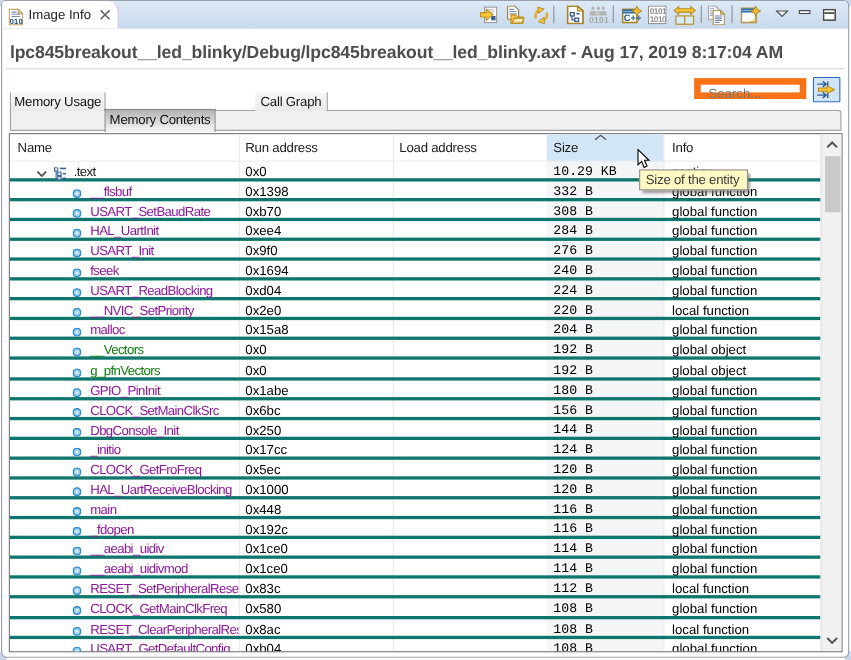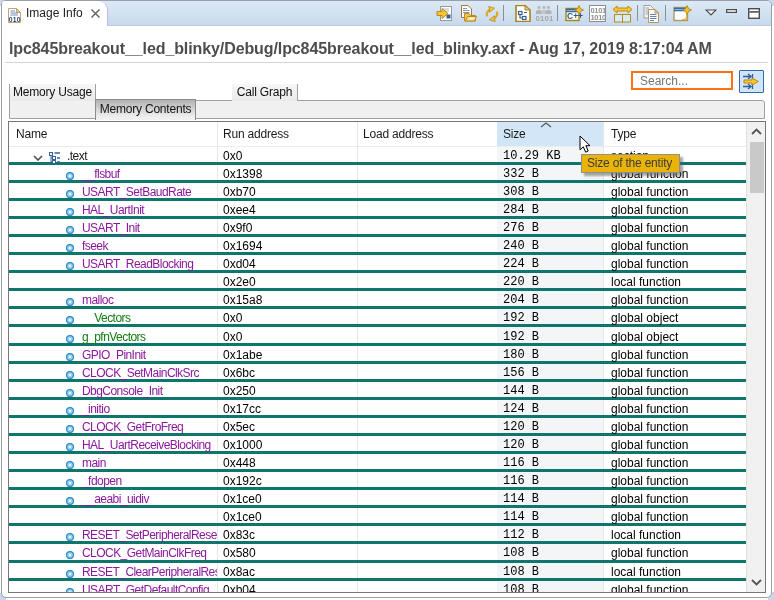--- a/index.html
+++ b/index.html
@@ -15,21 +15,21 @@
 #vtab .lbl { position:absolute; left:24px; top:5px; font-size:12px; color:#222; }
 #vicon { position:absolute; left:5px; top:6px; }
 #vclose { position:absolute; left:88px; top:7px; }
 .tb { position:absolute; top:4px; }
 .sep { position:absolute; top:4px; width:1px; height:16px; background:#8e8e8e; }
 
 #title { position:absolute; left:7px; top:39px; font-size:16px; font-weight:bold;
   color:#4d4d4d; letter-spacing:-0.1px; white-space:nowrap; }
 #hr1 { position:absolute; left:3px; top:61px; width:763px; height:1px; background:#d4d4d4; }
 #search { position:absolute; left:629px; top:70px; width:102px; height:19px;
-  border:2px solid #f97316; background:#fff; font-size:12px; color:#757575;
+  border:6px solid #f97316; background:#fff; font-size:12px; color:#757575;
   line-height:17px; padding-left:7px; }
 #filter { position:absolute; left:737px; top:69px; width:25px; height:23px;
   border:1px solid #2d6db5; background:#d2e4f6; border-radius:1px; }
 
 #tstrip { position:absolute; left:7px; top:99px; width:756px; height:19px;
   background:#f0f0f0; border:1px solid #a0a0a0; border-radius:0 3px 0 0; }
 .ftab { position:absolute; top:83px; height:17px; background:linear-gradient(180deg,#f7f7f7,#e9e9e9);
   border-right:1px solid #a0a0a0; font-size:12px; color:#111; text-align:center;
   line-height:17px; letter-spacing:-0.2px; }
 #ftab1 { left:7px; width:87px; border-left:1px solid #a0a0a0; }
@@ -56,21 +56,21 @@
 .t0 { position:absolute; left:58px; }
 .t1 { position:absolute; left:73px; }
 .nk { color:#1a1a1a; } .np { color:#8c189b; } .ng { color:#0e7c0e; }
 .chev { position:absolute; left:24px; top:6px; }
 .tree { position:absolute; left:40px; top:3px; }
 .dot { position:absolute; left:57px; top:5px; }
 #sbar { position:absolute; right:0; top:0; width:19px; height:100%; background:#f1f1f1;
   border-left:1px solid #e0e0e0; }
 #sthumb { position:absolute; left:2.5px; top:20px; width:14px; height:51px; background:#c9c9c9; }
 
-#tip { position:absolute; left:579px; top:153px; width:99px; height:19px; background:#eab308;
+#tip { position:absolute; left:579px; top:153px; width:99px; height:19px; background:#fef9c3;
   border:1px solid #8f8f8f; box-shadow:3px 3px 2px rgba(95,95,95,0.55);
   font-size:12px; color:#3c3c3c; line-height:17px; padding-left:5px;
   letter-spacing:-0.2px; z-index:8; }
 #cursor { position:absolute; left:577px; top:134px; z-index:9; }
 </style></head>
 <body>
 <div style="position:absolute;left:0;top:0;width:6px;height:6px;background:#ccd9ec"></div>
 <div style="position:absolute;right:0;top:0;width:6px;height:6px;background:#ccd9ec"></div>
 <div style="position:absolute;left:0;top:593px;width:6px;height:7px;background:#c9d6e9"></div>
 <div style="position:absolute;right:0;top:592px;width:6px;height:8px;background:#c9d6e9"></div>
@@ -196,21 +196,21 @@
     <div class="vline" style="left:348px"></div>
     <div class="vline" style="left:594px"></div>
     <svg style="position:absolute;left:531px;top:0px" width="12" height="6" viewBox="0 0 12 6">
       <path d="M1 5 L6 1 L11 5" fill="none" stroke="#555" stroke-width="1.2"></path>
     </svg>
     <div id="hdr">
       <span style="left:7px">Name</span>
       <span style="left:214px">Run address</span>
       <span style="left:354px">Load address</span>
       <span style="left:494px">Size</span>
-      <span style="left:602px">Type</span>
+      <span style="left:602px">Info</span>
     </div>
     <div style="position:absolute;left:0;top:24.2px;width:737px;height:1px;background:#ececec"></div>
 <div class="row" style="top:24.70px">
         <div class="cname">
           <svg class="chev" width="10" height="6" viewBox="0 0 10 6">
             <path d="M1 1 L5 5 L9 1" fill="none" stroke="#4d4d4d" stroke-width="1.6"></path>
           </svg>
           <svg class="tree" width="12" height="12" viewBox="0 0 12 12">
             <path d="M2 3.5 V10 M2 6 H3.5 M2 10 H3.5" fill="none" stroke="#3a62a0"></path>
             <rect x="0.5" y="0.5" width="3" height="3" fill="#fff" stroke="#3a62a0"></rect>
@@ -291,20 +291,27 @@
             <circle cx="4" cy="4" r="3.5" fill="#9fd0ee" stroke="#2e8fd0" stroke-width="1.4"></circle>
             <rect x="3" y="3" width="2" height="2" fill="#e8f4fc"></rect>
           </svg>
           <span class="np t1">USART_ReadBlocking</span>
         </div>
         <div class="caddr">0xd04</div>
         <div class="csize">224 B</div>
         <div class="ctype">global function</div>
       </div>
 <div class="row" style="top:151.26px">
+        <div class="cname">
+          <svg class="dot" width="8" height="8" viewBox="0 0 8 8">
+            <circle cx="4" cy="4" r="3.5" fill="#9fd0ee" stroke="#2e8fd0" stroke-width="1.4"></circle>
+            <rect x="3" y="3" width="2" height="2" fill="#e8f4fc"></rect>
+          </svg>
+          <span class="np t1">__NVIC_SetPriority</span>
+        </div>
         <div class="caddr">0x2e0</div>
         <div class="csize">220 B</div>
         <div class="ctype">local function</div>
       </div>
 <div class="row" style="top:169.34px">
         <div class="cname">
           <svg class="dot" width="8" height="8" viewBox="0 0 8 8">
             <circle cx="4" cy="4" r="3.5" fill="#9fd0ee" stroke="#2e8fd0" stroke-width="1.4"></circle>
             <rect x="3" y="3" width="2" height="2" fill="#e8f4fc"></rect>
           </svg>
@@ -440,20 +447,27 @@
             <circle cx="4" cy="4" r="3.5" fill="#9fd0ee" stroke="#2e8fd0" stroke-width="1.4"></circle>
             <rect x="3" y="3" width="2" height="2" fill="#e8f4fc"></rect>
           </svg>
           <span class="np t1">__aeabi_uidiv</span>
         </div>
         <div class="caddr">0x1ce0</div>
         <div class="csize">114 B</div>
         <div class="ctype">global function</div>
       </div>
 <div class="row" style="top:386.30px">
+        <div class="cname">
+          <svg class="dot" width="8" height="8" viewBox="0 0 8 8">
+            <circle cx="4" cy="4" r="3.5" fill="#9fd0ee" stroke="#2e8fd0" stroke-width="1.4"></circle>
+            <rect x="3" y="3" width="2" height="2" fill="#e8f4fc"></rect>
+          </svg>
+          <span class="np t1">__aeabi_uidivmod</span>
+        </div>
         <div class="caddr">0x1ce0</div>
         <div class="csize">114 B</div>
         <div class="ctype">global function</div>
       </div>
 <div class="row" style="top:404.38px">
         <div class="cname">
           <svg class="dot" width="8" height="8" viewBox="0 0 8 8">
             <circle cx="4" cy="4" r="3.5" fill="#9fd0ee" stroke="#2e8fd0" stroke-width="1.4"></circle>
             <rect x="3" y="3" width="2" height="2" fill="#e8f4fc"></rect>
           </svg>

